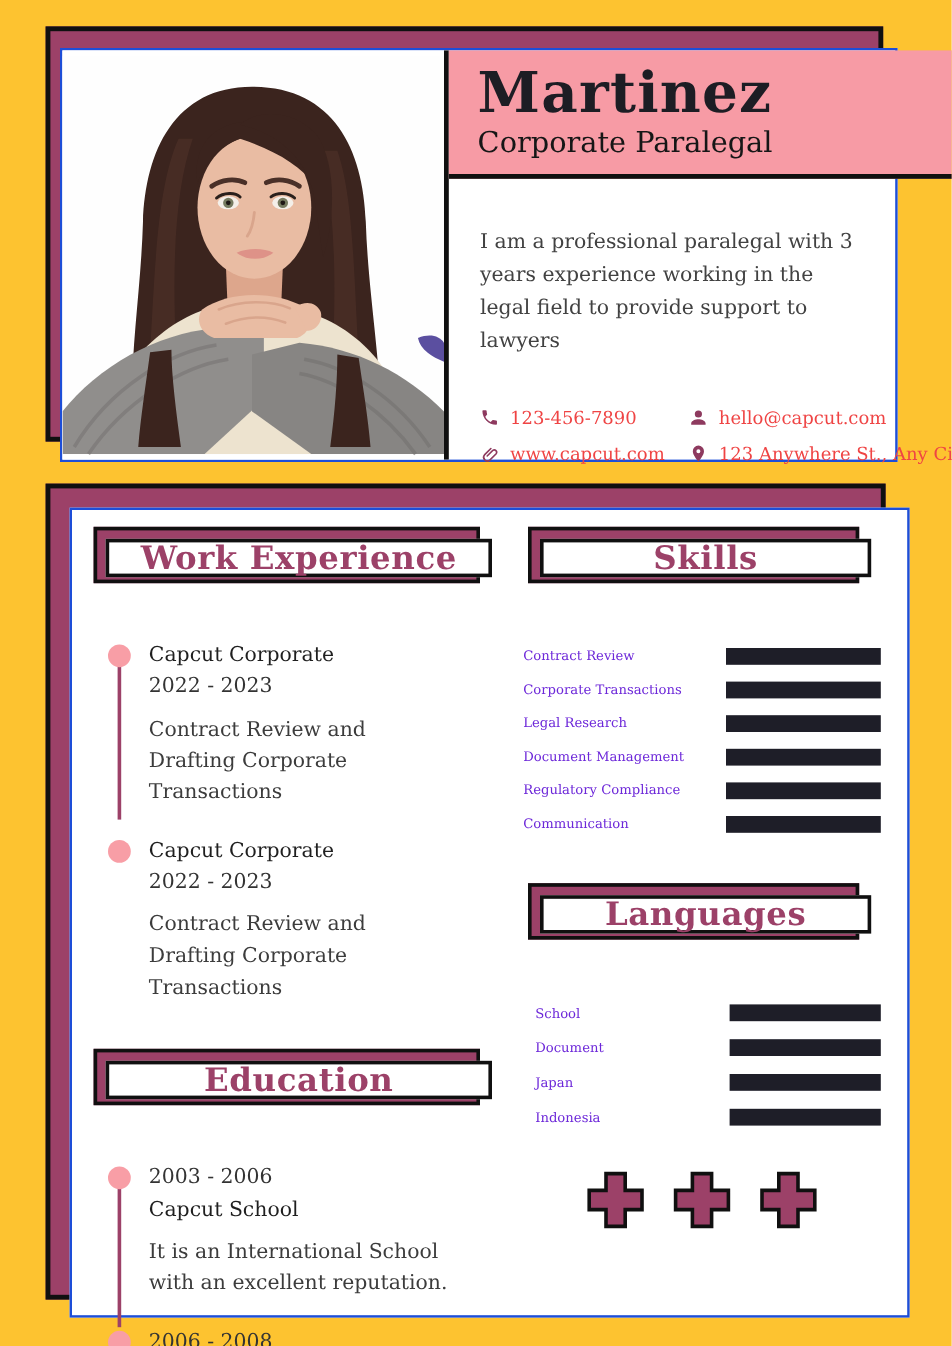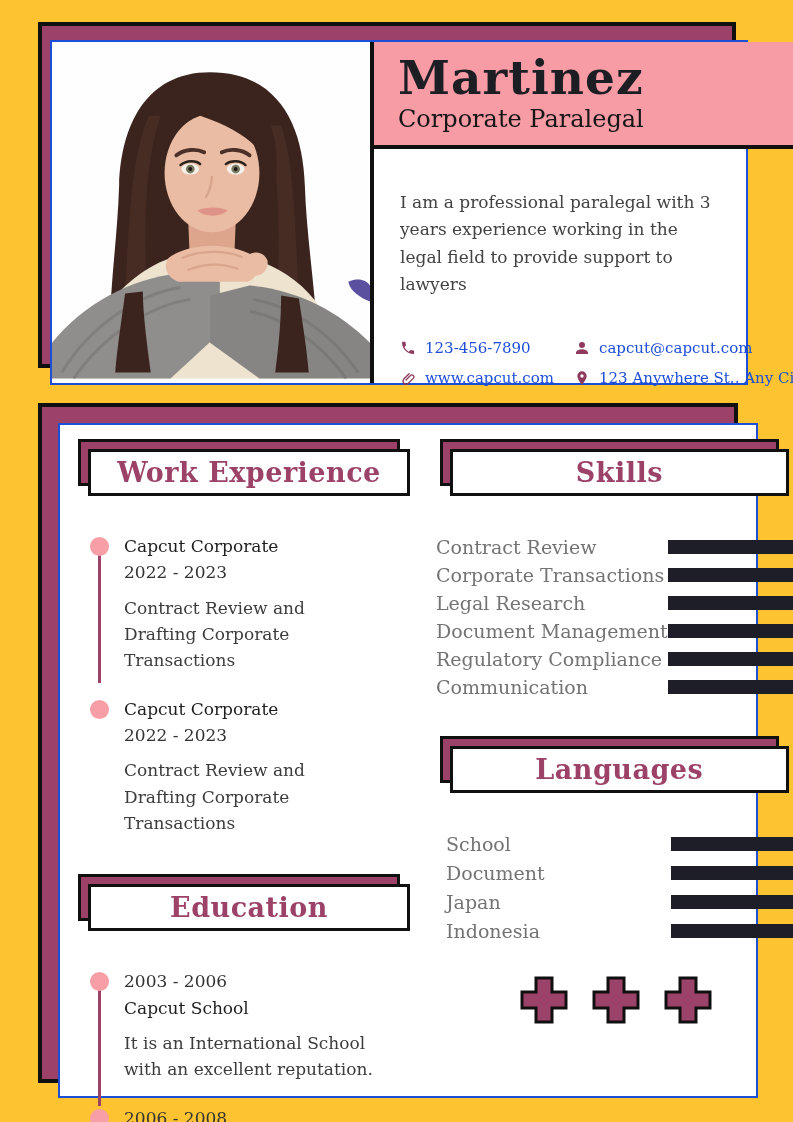--- a/index.html
+++ b/index.html
@@ -31,55 +31,55 @@
   }
   .subtitle { font-size:24px; color:#161616; margin-top:1px; }
   .about {
     padding:40px 26px 0 26px; font-size:17px; color:#424242; line-height:1.62; width:375px;
   }
   .contacts {
     margin:34px 0 0 26px;
     display:grid; grid-template-columns:170px auto; grid-auto-rows:30px;
     column-gap:4px; align-items:center;
   }
-  .contact { display:flex; align-items:center; gap:9px; font-size:15px; color:#1d4ed8; white-space:nowrap; }
+  .contact { display:flex; align-items:center; gap:9px; font-size:15px; color:#ef4444; white-space:nowrap; }
   .contact svg { flex:none; }
 
   
   .columns {
     display:grid; grid-template-columns:322px 1fr; column-gap:26px;
     padding:24px 22px 0 28px; height:100%;
   }
   .sec-header { position:relative; height:58px; margin-bottom:26px; }
   .sec-header .sh-shadow {
     position:absolute; left:-10px; top:-10px; right:10px; height:47px;
     background:#9C4168; border:3px solid #101010;
   }
   .sec-header .sh-face {
-    position:absolute; left:0; top:0; right:0; height:47px;
+    position:absolute; left:0; top:0; right:0; height:32px;
     background:#fff; border:3px solid #101010;
     display:flex; align-items:center; justify-content:center;
   }
   .sec-title { font-size:27px; font-weight:bold; color:#9C4168; letter-spacing:0.5px; }
 
   .timeline { position:relative; margin-left:2px; }
   .tl-line { position:absolute; left:8px; width:3px; background:#9C4168; z-index:0; }
   .tl-line-we { top:14px; height:136px; }
   .tl-line-edu { top:14px; height:124px; }
   .entry { display:flex; gap:15px; position:relative; z-index:1; }
   .entry + .entry { margin-top:22px; }
   .dot { width:19px; height:19px; border-radius:50%; background:#F89EA6; flex:none; margin-top:4px; }
   .entry-text { font-size:17px; line-height:1.55; color:#3C3C3C; }
   .entry-org { font-weight:normal; color:#1F1F1F; }
   .entry-period { color:#333; }
   .entry-desc { margin-top:9px; width:250px; }
 
   .meter-list { margin-top:4px; }
   .meter-row { display:flex; align-items:center; height:27px; margin-bottom:1px; }
-  .meter-label { font-size:19px; color:#737373; flex:1; white-space:nowrap; }
+  .meter-label { font-size:11px; color:#6d28d9; flex:1; white-space:nowrap; }
   .meter-bar { width:129px; height:14px; background:#1E1E28; flex:none; overflow:hidden; }
   .meter-fill { height:100%; background:#F89EA6; }
 
   .lang-list { margin-top:10px; }
   .lang-list .meter-row { height:28px; }
   .lang-list .meter-label { padding-left:10px; }
   .lang-list .meter-bar { width:126px; }
 
   .skills-col .sec-header, .lang-col-header { margin-left:14px; margin-right:8px; }
   .edu-header { margin-top:48px; }
@@ -155,21 +155,21 @@
       <div class="contact">
         <svg width="16" height="16" viewBox="0 0 24 24">
             <path fill="#8E3A5F" d="M6.6 10.8c1.5 2.9 3.8 5.2 6.7 6.7l2.2-2.2c.3-.3.7-.4 1-.2 1.2.4 2.4.6 3.7.6.6 0 1 .4 1 1V20c0 .6-.4 1-1 1C10.8 21 3 13.2 3 3.8c0-.6.4-1 1-1h3.3c.6 0 1 .4 1 1 0 1.3.2 2.5.6 3.7.1.3 0 .7-.2 1l-2.1 2.3z"></path>
           </svg>
         <span>123-456-7890</span>
       </div>
       <div class="contact">
         <svg width="16" height="16" viewBox="0 0 24 24">
             <path fill="#8E3A5F" d="M12 12a4.5 4.5 0 1 0 0-9 4.5 4.5 0 0 0 0 9zm0 2c-3.5 0-9 1.8-9 5.2V21h18v-1.8c0-3.4-5.5-5.2-9-5.2z"></path>
           </svg>
-        <span>capcut@capcut.com</span>
+        <span>hello@capcut.com</span>
       </div>
       <div class="contact">
         <svg width="16" height="16" viewBox="0 0 24 24">
             <path fill="none" stroke="#8E3A5F" stroke-width="2" stroke-linecap="round" d="M9 15l7-7a3 3 0 0 1 4.2 4.2l-8 8A4.7 4.7 0 0 1 5.6 13.6l8-8"></path>
           </svg>
         <span>www.capcut.com</span>
       </div>
       <div class="contact">
         <svg width="16" height="16" viewBox="0 0 24 24">
             <path fill="#8E3A5F" d="M12 2a7 7 0 0 0-7 7c0 5.2 7 13 7 13s7-7.8 7-13a7 7 0 0 0-7-7zm0 9.5A2.5 2.5 0 1 1 12 6.5a2.5 2.5 0 0 1 0 5z"></path>

